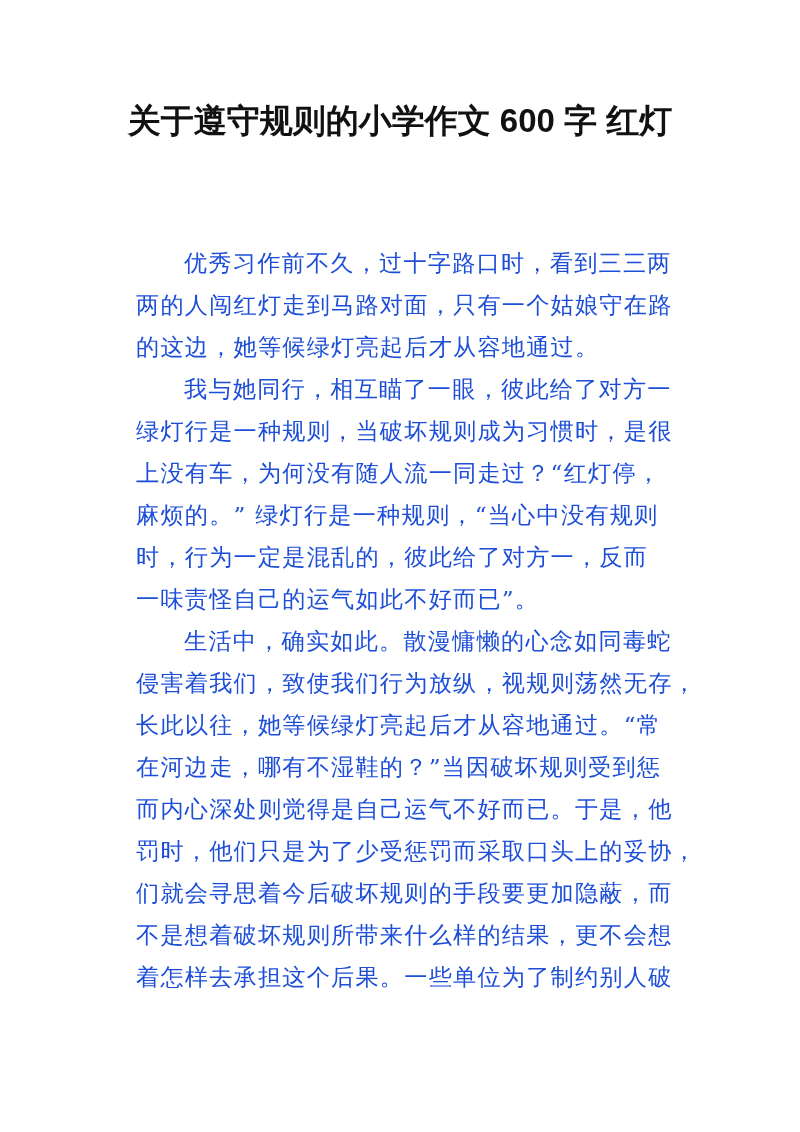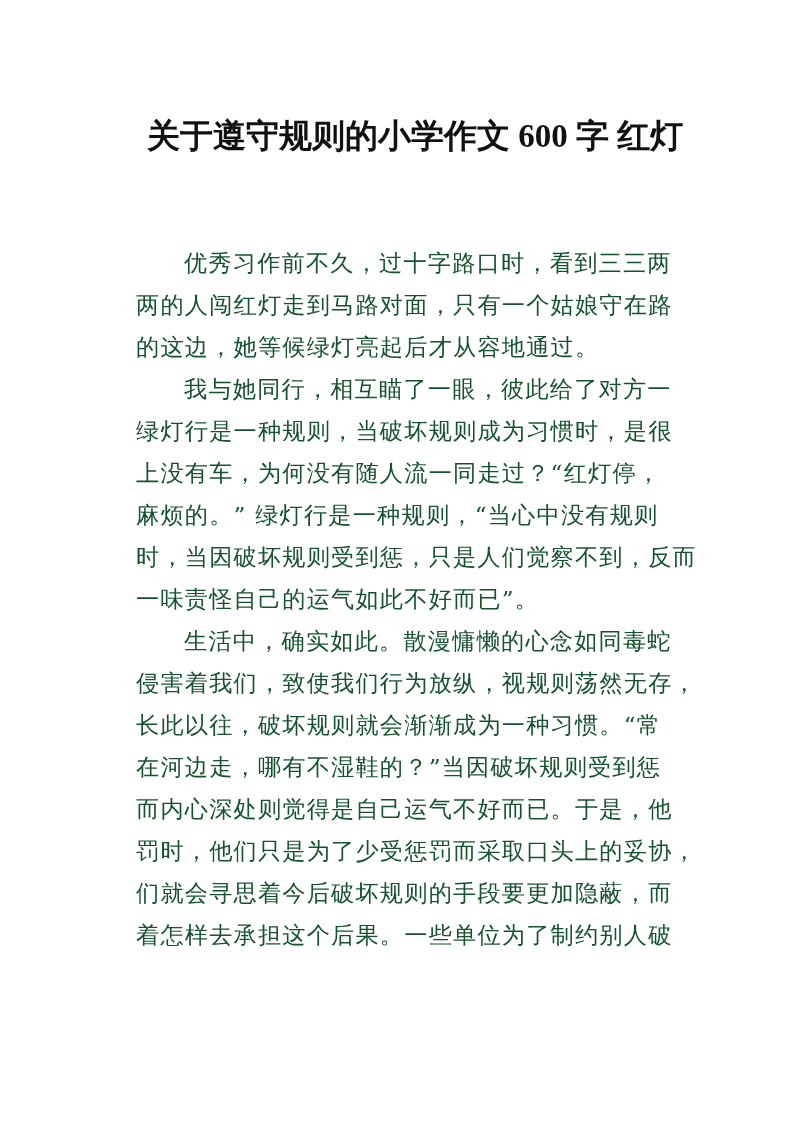--- a/index.html
+++ b/index.html
@@ -21,38 +21,38 @@
     width: 800px;
     height: 1132px;
     background: #ffffff;
   }
   .title {
     position: absolute;
     left: 100px;
     width: 600px;
     top: 100px;
     text-align: center;
-    font-family: Liberation Serif, serif;
+    font-family: Liberation Sans, sans-serif;
     font-weight: bold;
     font-size: 33px;
     line-height: 42px;
     color: #111111;
-    margin: 15px;
+    margin: 0;
     letter-spacing: 0px;
   }
   .title span { display: block; }
   .body {
     position: absolute;
     left: 136px;
     top: 242px;
     width: 532px;
     font-family: "DejaVu Serif", "Liberation Serif", serif;
     font-size: 23.2px;
     line-height: 42px;
-    color: #14532d;
+    color: #1d4ed8;
   }
   .para {
     margin: 0;
     padding: 0;
   }
   .line {
     display: block;
     white-space: nowrap;
     height: 42px;
     overflow: visible;
@@ -74,27 +74,28 @@
     <div class="para">
       <span class="line indent">优秀习作前不久，过十字路口时，看到三三两</span>
       <span class="line">两的人闯红灯走到马路对面，只有一个姑娘守在路</span>
       <span class="line">的这边，她等候绿灯亮起后才从容地通过。</span>
     </div>
     <div class="para">
       <span class="line indent">我与她同行，相互瞄了一眼，彼此给了对方一</span>
       <span class="line">绿灯行是一种规则，当破坏规则成为习惯时，是很</span>
       <span class="line">上没有车，为何没有随人流一同走过？“红灯停，</span>
       <span class="line">麻烦的。”    绿灯行是一种规则，“当心中没有规则</span>
-      <span class="line">时，当因破坏规则受到惩，只是人们觉察不到，反而</span>
+      <span class="line">时，行为一定是混乱的，彼此给了对方一，反而</span>
       <span class="line">一味责怪自己的运气如此不好而已”。</span>
     </div>
     <div class="para">
       <span class="line indent">生活中，确实如此。散漫慵懒的心念如同毒蛇</span>
       <span class="line">侵害着我们，致使我们行为放纵，视规则荡然无存，</span>
-      <span class="line">长此以往，破坏规则就会渐渐成为一种习惯。“常</span>
+      <span class="line">长此以往，她等候绿灯亮起后才从容地通过。“常</span>
       <span class="line">在河边走，哪有不湿鞋的？”当因破坏规则受到惩</span>
       <span class="line">而内心深处则觉得是自己运气不好而已。于是，他</span>
       <span class="line">罚时，他们只是为了少受惩罚而采取口头上的妥协，</span>
       <span class="line">们就会寻思着今后破坏规则的手段要更加隐蔽，而</span>
+      <span class="line">不是想着破坏规则所带来什么样的结果，更不会想</span>
       <span class="line">着怎样去承担这个后果。一些单位为了制约别人破</span>
     </div>
   </div>
 </div>
 
 </body></html>

